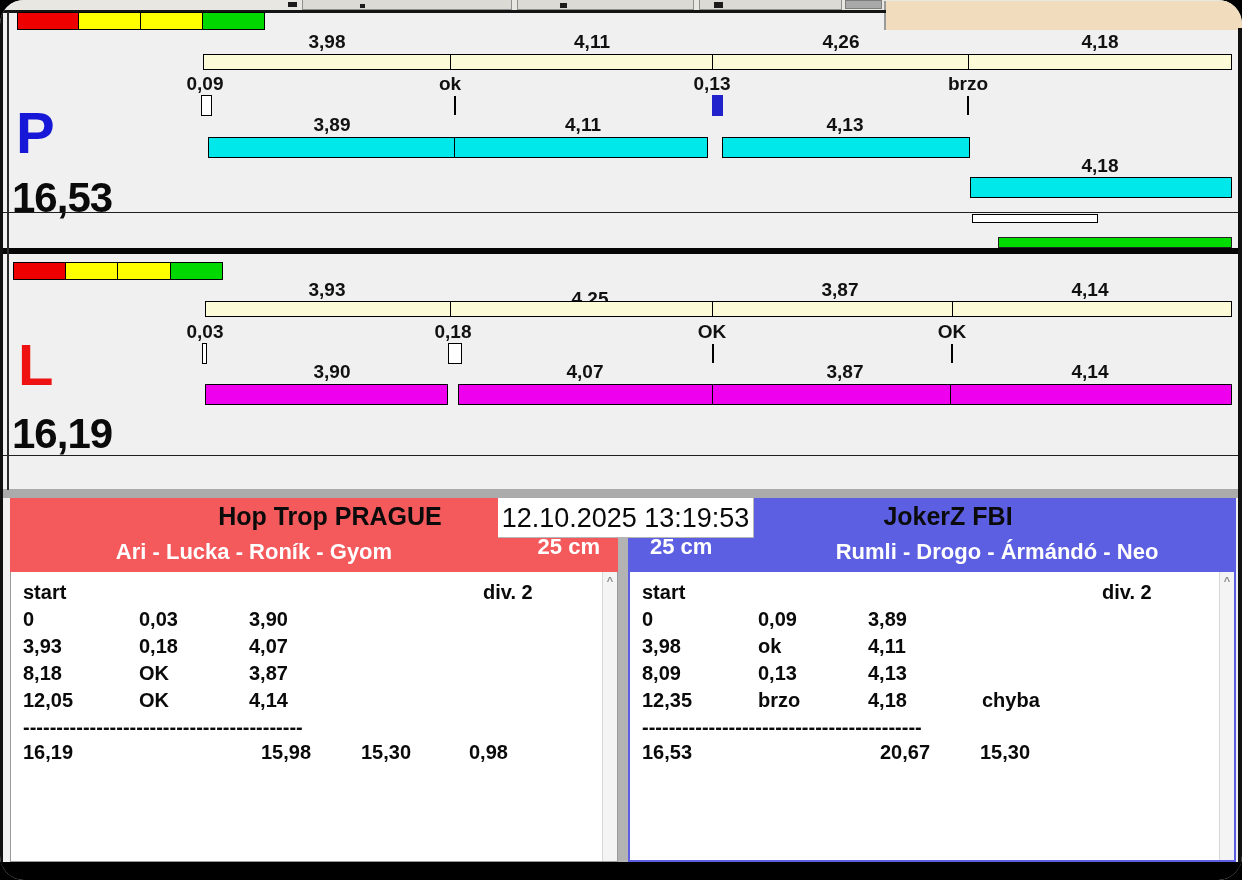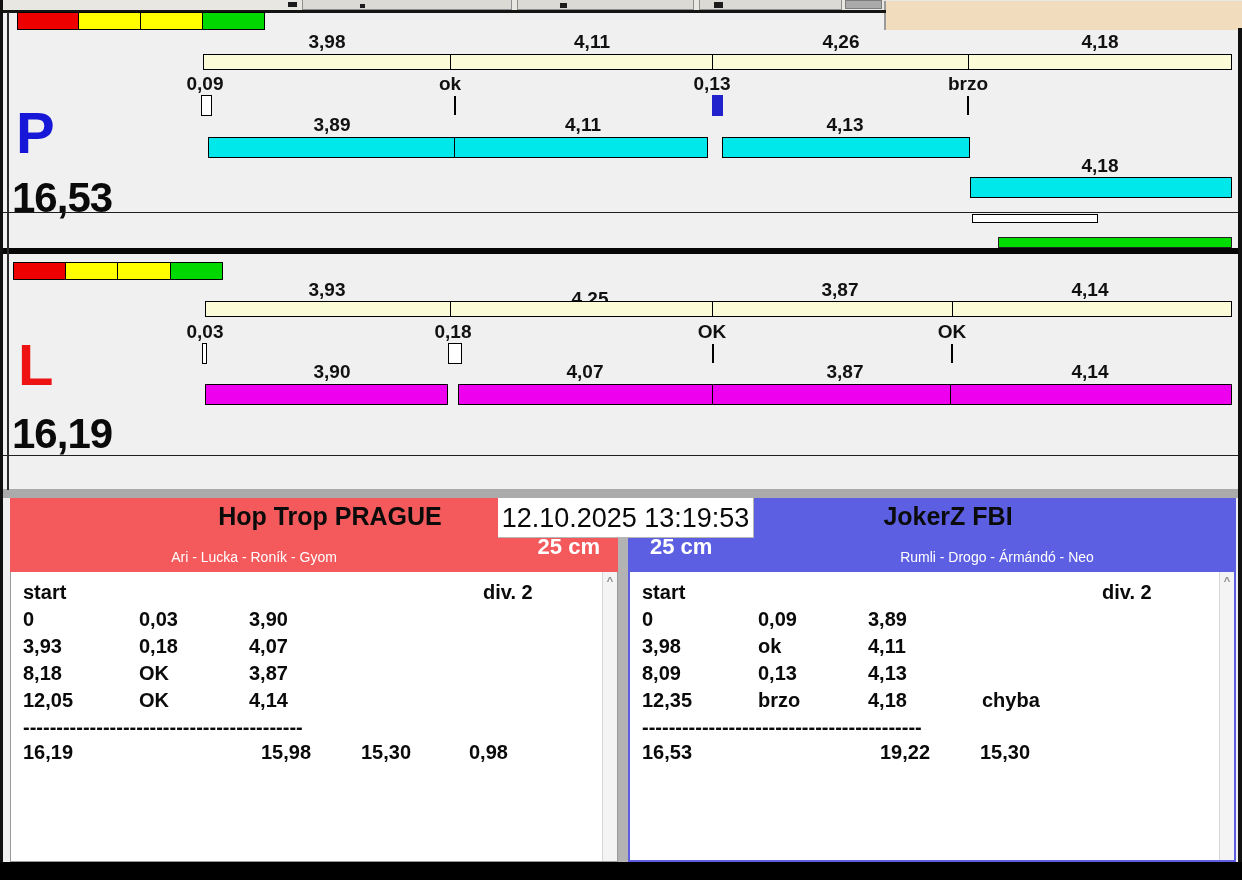--- a/index.html
+++ b/index.html
@@ -1,20 +1,21 @@
 <!DOCTYPE html>
 <html><head>
 <meta charset="utf-8">
 <style>
   * { margin:0; padding:0; box-sizing:border-box; }
   html,body { background:#000; }
   .screen {
     position:relative; width:1242px; height:880px;
     background:#f0f0f0; overflow:hidden;
     font-family:"Liberation Sans", sans-serif;
+    border-radius:24px;
   }
   .abs { position:absolute; }
 
   
   .topbar { left:0; top:0; width:1242px; height:10px; background:#e9e7e2; }
   .tb-box { position:absolute; top:0; height:10px; background:#dcdad4; border:1px solid #8f8f8f; border-top:none; }
   .tb-dark { position:absolute; top:0; height:9px; background:#a9a9a9; border:1px solid #7d7d7d; }
   .tb-glyph { position:absolute; background:#1c1c1c; }
   .top-black-line { left:0; top:10px; width:886px; height:3px; background:#141414; }
   .tan-strip { left:884px; top:1px; width:358px; height:29px; background:#f2dcbe; border-left:2px solid #9a9a9a; }
@@ -45,21 +46,21 @@
   .tick { width:2px; background:#000; }
   .markbox { border:1px solid #000; background:#fff; }
 
   .lane-letter { font-size:58px; font-weight:bold; line-height:1; }
   .lane-total { font-size:42px; font-weight:bold; color:#0a0a0a; letter-spacing:-1px; }
 
   
   .panel { top:498px; width:608px; height:364px; }
   .panel-header { position:relative; width:100%; height:74px; }
   .team-title { position:absolute; left:0; top:4px; width:100%; text-align:center; font-size:25px; font-weight:bold; color:#0b0b0b;padding-left:32px; }
-  .team-members { position:absolute; left:0; top:51px; width:100%; text-align:center; font-size:14px; font-weight:normal; color:#fff; }
+  .team-members { position:absolute; left:0; top:41px; width:100%; text-align:center; font-size:22px; font-weight:bold; color:#fff; }
   .dist { position:absolute; top:36px; font-size:22px; font-weight:bold; color:#fff; }
   .tablearea { position:relative; width:100%; height:290px; background:#fff; overflow:hidden;
                font-size:20px; font-weight:bold; color:#0a0a0a; }
   .trow { position:relative; height:27px; }
   .trow span { position:absolute; white-space:nowrap; }
   .c1 { left:12px; } .c2 { left:128px; } .c3 { left:238px; } .c4 { left:352px; }
   .cdiv { left:472px; }
   .t1 { left:12px; } .t2 { left:250px; } .t3 { left:350px; } .t4 { left:458px; }
   .dashrow { height:25px; }
   .dashrow span { letter-spacing:0px; }
@@ -281,21 +282,21 @@
         <span class="c1">12,35</span>
         <span class="c2">brzo</span>
         <span class="c3">4,18</span>
         <span class="c4">chyba</span>
       </div>
       <div class="trow dashrow">
         <span class="c1">------------------------------------------</span>
       </div>
       <div class="trow">
         <span class="t1">16,53</span>
-        <span class="t2">19,22</span>
+        <span class="t2">20,67</span>
         <span class="t3">15,30</span>
         <span class="t4"></span>
       </div>
       <div class="scrollcol">
         <span class="arrow">^</span>
       </div>
     </div>
   </div>
 
   <div class="abs datetime-box">12.10.2025 13:19:53</div>

